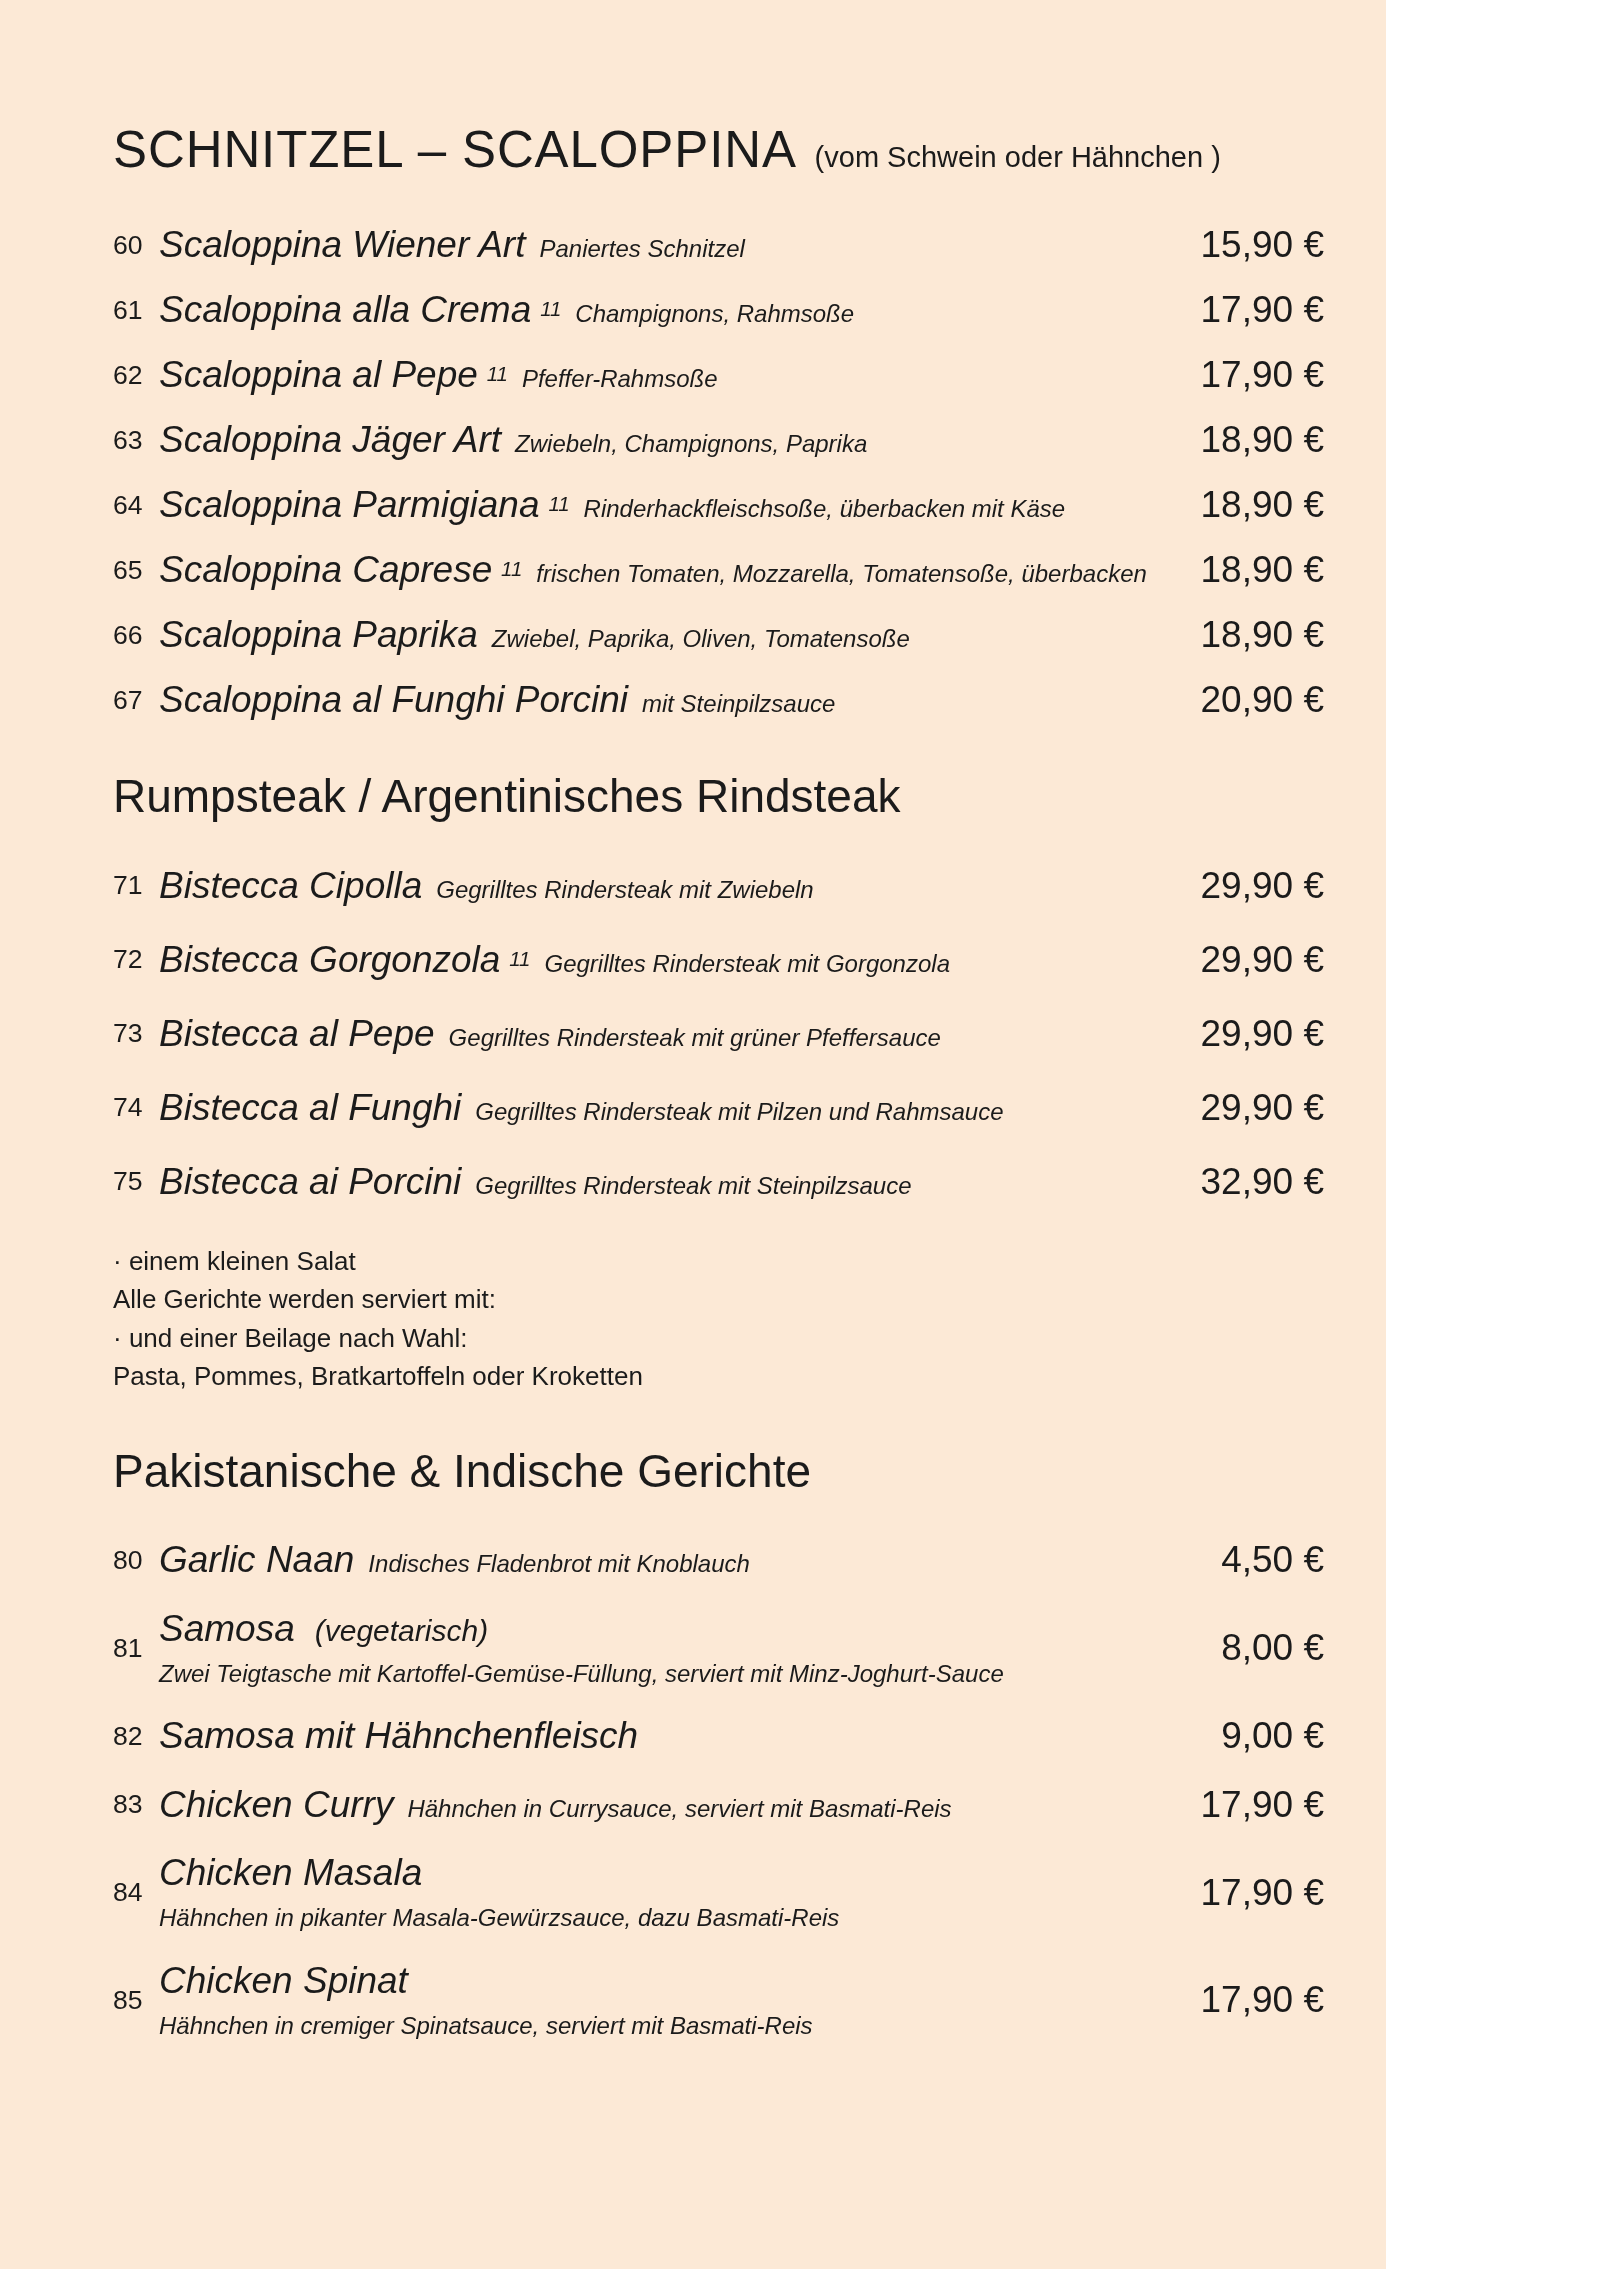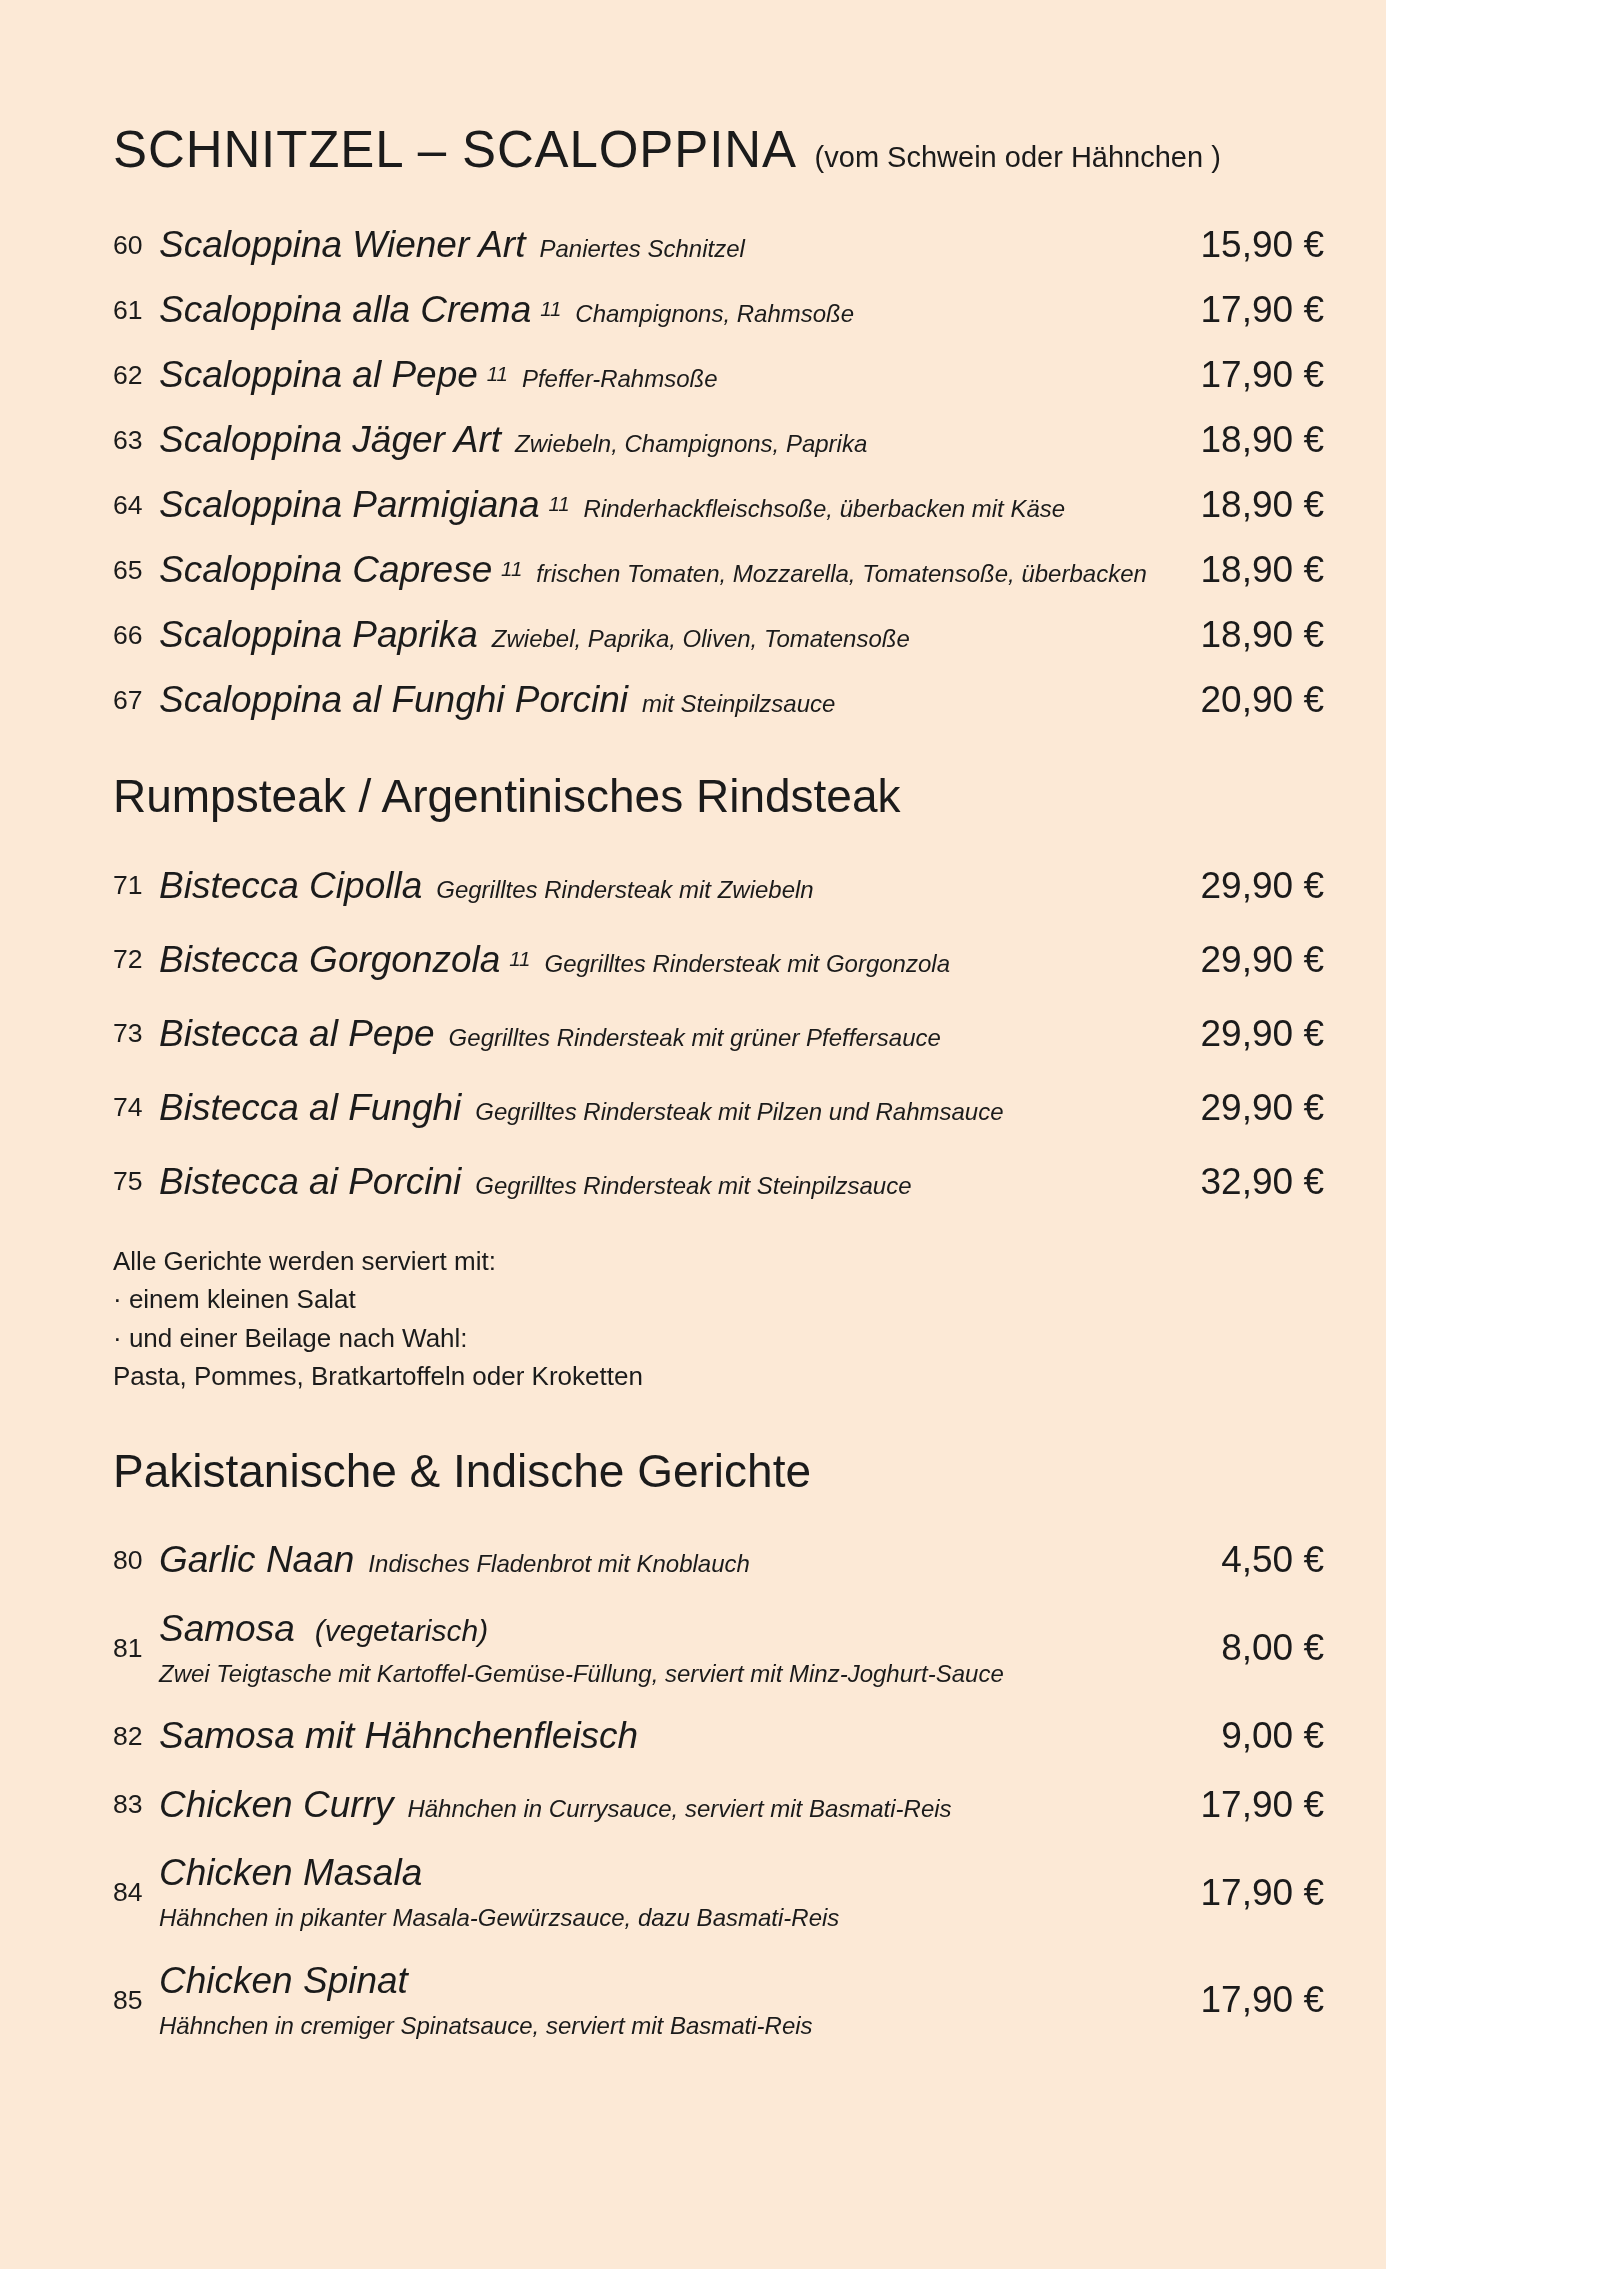--- a/index.html
+++ b/index.html
@@ -152,22 +152,22 @@
           <span class="price">29,90 €</span>
         </div>
       <div class="row">
           <span class="num">75</span>
           <span class="main"><span class="name">Bistecca ai Porcini</span><span class="desc-inline">Gegrilltes Rindersteak mit Steinpilzsauce</span></span>
           <span class="price">32,90 €</span>
         </div>
     </div>
 
     <div class="note">
+      <div>· einem kleinen Salat</div>
       <div>Alle Gerichte werden serviert mit:</div>
-      <div>· einem kleinen Salat</div>
       <div>· und einer Beilage nach Wahl:</div>
       <div>Pasta, Pommes, Bratkartoffeln oder Kroketten</div>
     </div>
 
     <h1 class="sec-title2">Pakistanische &amp; Indische Gerichte</h1>
 
     <div class="sec-paki">
       <div class="row">
           <span class="num">80</span>
           <span class="main"><span class="name">Garlic Naan</span><span class="desc-inline">Indisches Fladenbrot mit Knoblauch</span></span>

